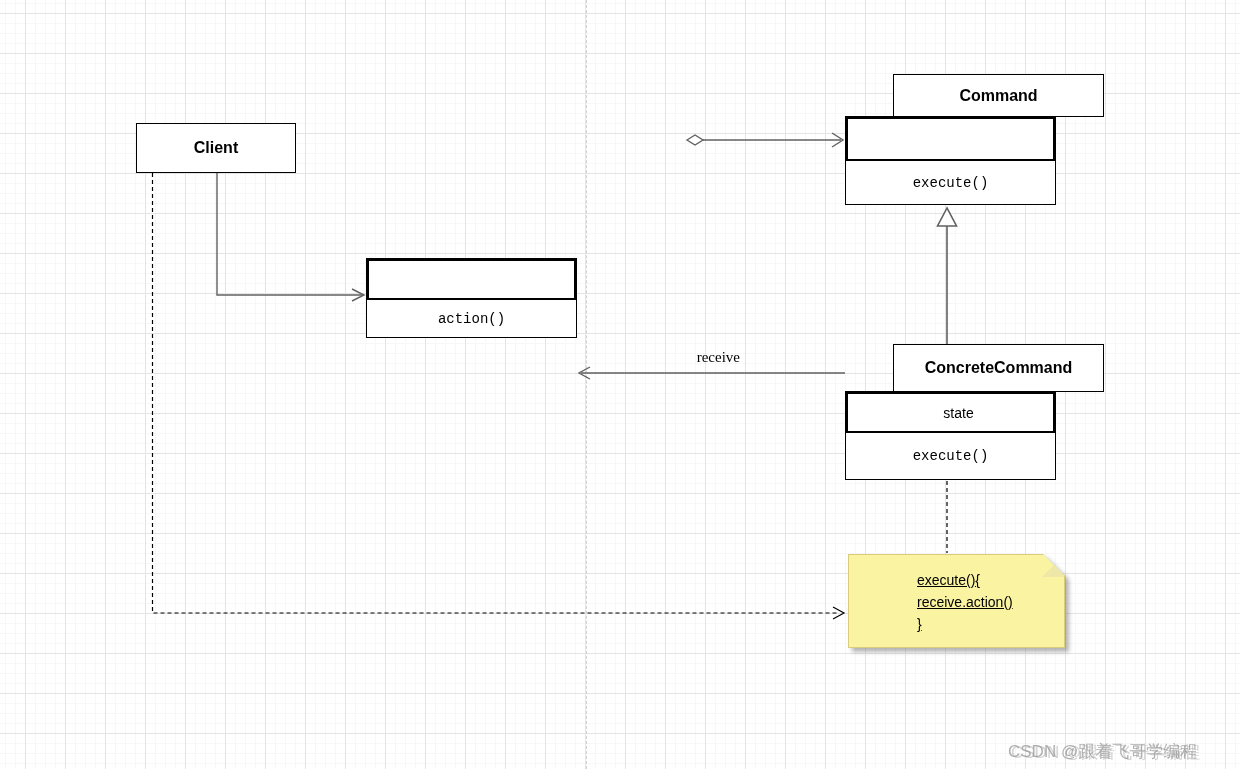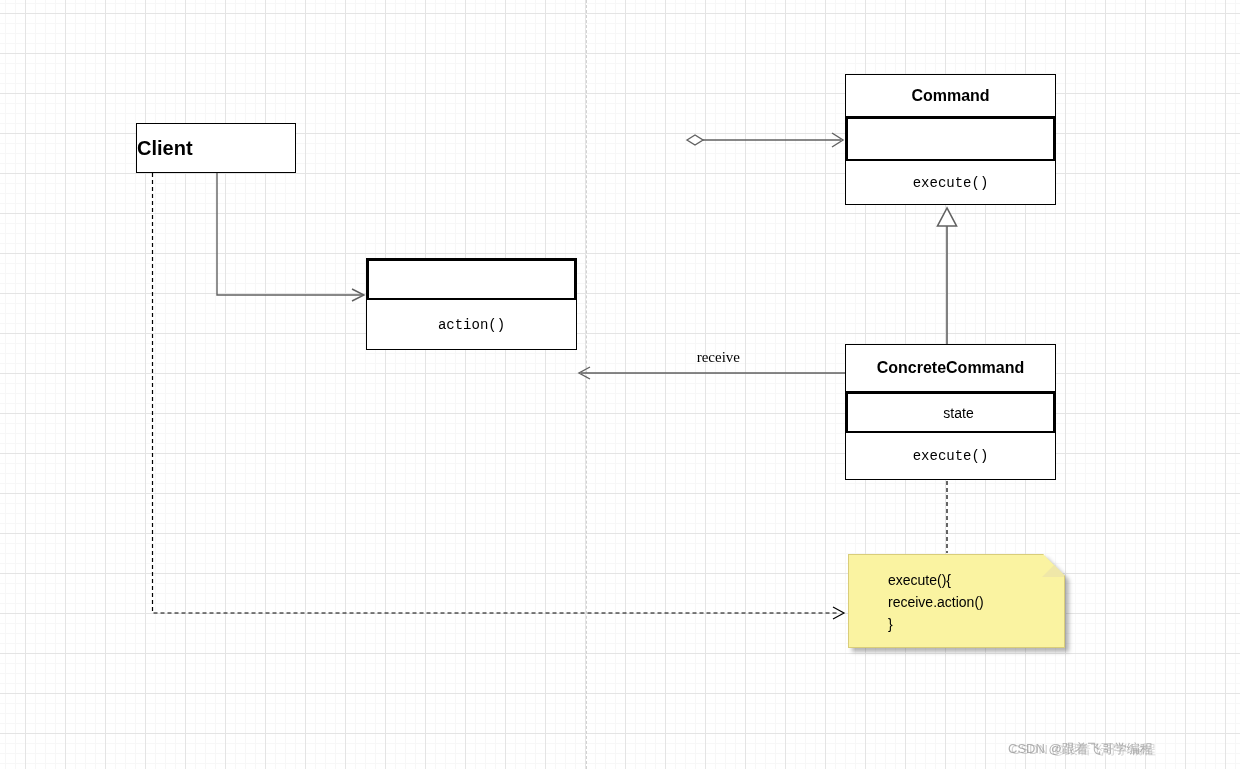--- a/index.html
+++ b/index.html
@@ -10,52 +10,52 @@
       linear-gradient(to right, #e4e4e4 1px, transparent 1px),
       linear-gradient(to bottom, #e4e4e4 1px, transparent 1px),
       linear-gradient(to right, #f7f7f7 1px, transparent 1px),
       linear-gradient(to bottom, #f7f7f7 1px, transparent 1px);
     background-size:40px 40px,40px 40px,10px 10px,10px 10px;
     background-position:25px 13px,25px 13px,5px 3px,5px 3px;
   }
   .page-guide{position:absolute;left:586px;top:0;height:769px;width:0;border-left:1px dashed #d2d2d2;}
   .simple-box{
     position:absolute;background:#fff;border:1.5px solid #000;
-    display:flex;align-items:center;justify-content:flex-start;
-    font-size:20px;color:#000;box-sizing:border-box;
+    display:flex;align-items:center;justify-content:center;
+    font-size:16px;color:#000;box-sizing:border-box;
   }
   .bold{font-weight:700;}
   .uml-class{position:absolute;width:211px;box-sizing:border-box;}
   .uml-row{
     box-sizing:border-box;background:#fff;display:flex;align-items:center;justify-content:center;
     font-size:14px;color:#000;width:211px;
   }
-  .uml-title{border:1px solid #000;font-size:16px;font-weight:700;}
+  .uml-title{border:1px solid #000;font-size:16px;font-weight:700;margin-left:48px;}
   .uml-fields{border:3px solid #000;margin-top:-1px;}
   .uml-methods{border:1px solid #000;margin-top:-2px;font-family:Liberation Mono, monospace;}
   .edge-label{
     position:absolute;font-size:15px;color:#000;text-align:right;font-family:Liberation Serif, serif;
   }
   .note-wrap{position:absolute;filter:drop-shadow(4px 4px 2px rgba(90,90,90,0.45));}
   .note{
     position:relative;width:217px;height:94px;box-sizing:border-box;
     background:#faf3a1;border:1px solid #d9cd7a;
     clip-path:polygon(0 0, calc(100% - 22px) 0, 100% 22px, 100% 100%, 0 100%);
-    font-size:14px;color:#000;line-height:22px;padding:14px 8px 0 39px;
+    font-size:14px;color:#000;line-height:22px;padding:14px 8px 0 68px;text-decoration:underline;
   }
   .note-fold{
     position:absolute;top:0;right:0;width:0;height:0;
     border-style:solid;border-width:0 0 22px 22px;
     border-color:transparent transparent #efe7a8 transparent;
     filter:none;
   }
   svg.edges{position:absolute;left:0;top:0;pointer-events:none;}
   .watermark{
     position:absolute;left:1008px;top:740px;width:230px;height:24px;
-    font-size:13px;color:rgba(150,150,150,0.75);white-space:nowrap;
+    font-size:17px;color:rgba(150,150,150,0.75);white-space:nowrap;
     text-shadow:3px 1px 0 rgba(160,160,160,0.45);
   }
 </style>
 </head>
 <body>
 
 <div id="canvas">
 
   <div class="page-guide"></div>
 
@@ -98,21 +98,21 @@
 
 
   <div class="uml-class" style="left:845px;top:74px;">
     <div class="uml-row uml-title" style="height:43px;">Command</div>
     <div class="uml-row uml-fields" style="height:46px;"></div>
     <div class="uml-row uml-methods" style="height:45px;">execute()</div>
   </div>
 
   <div class="uml-class" style="left:366px;top:259px;">
     <div class="uml-row uml-fields" style="height:43px;"></div>
-    <div class="uml-row uml-methods" style="height:51px;">action()</div>
+    <div class="uml-row uml-methods" style="height:39px;">action()</div>
   </div>
 
   <div class="uml-class" style="left:845px;top:344px;">
     <div class="uml-row uml-title" style="height:48px;">ConcreteCommand</div>
     <div class="uml-row uml-fields" style="height:43px;padding-left:16px;">state</div>
     <div class="uml-row uml-methods" style="height:48px;">execute()</div>
   </div>
 
   <div class="edge-label" style="left:650px;top:349px;width:90px;">receive</div>
 

